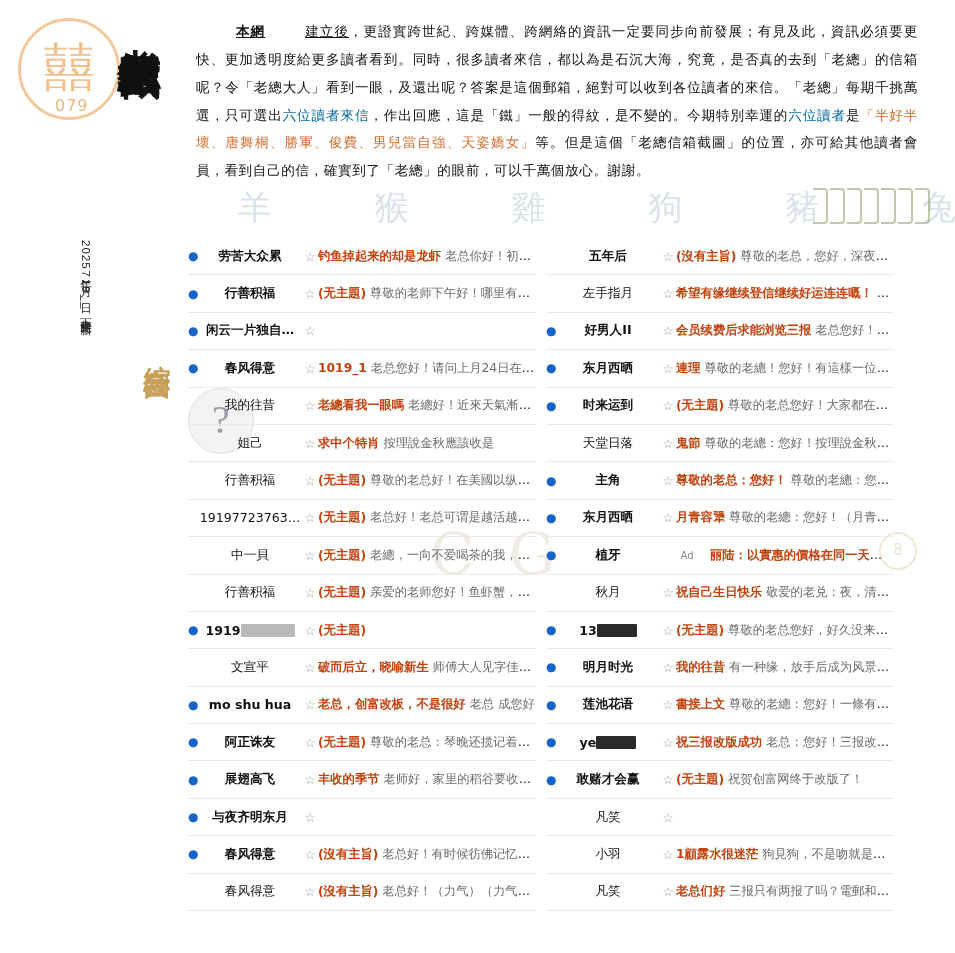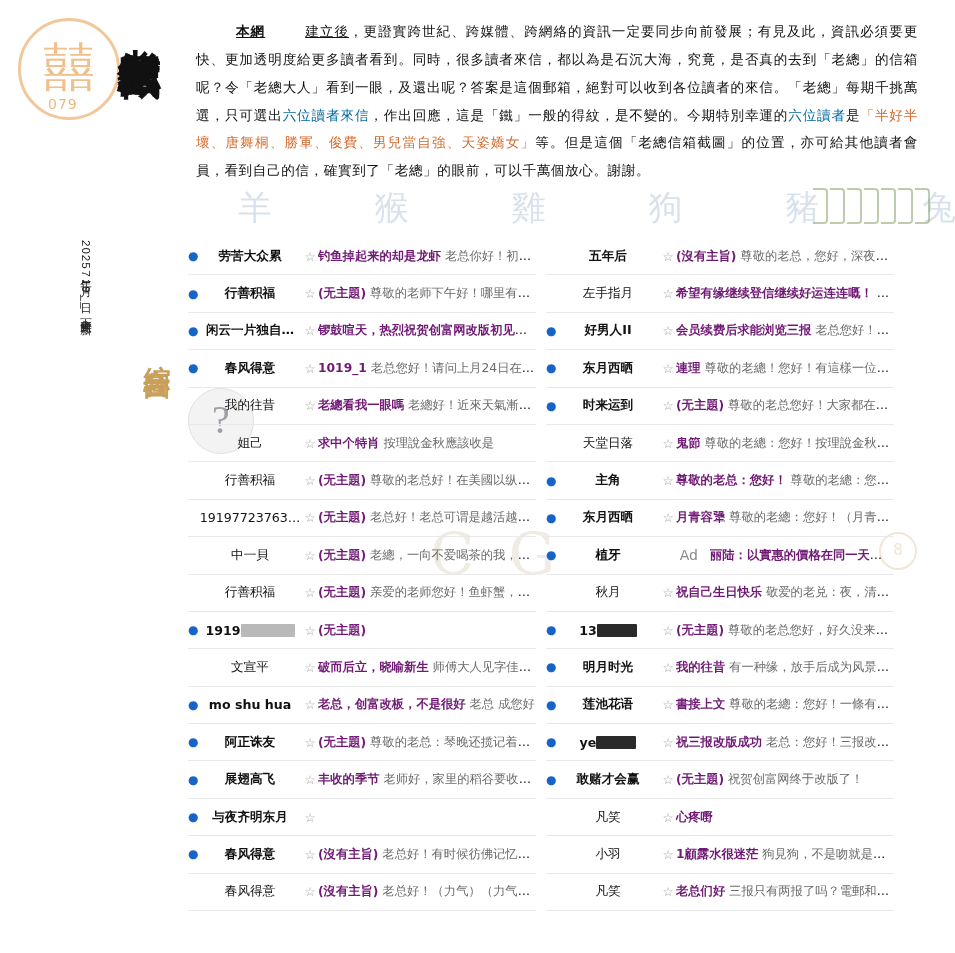--- a/index.html
+++ b/index.html
@@ -12,21 +12,21 @@
   }
 
   
   .seal{
     position:absolute;left:18px;top:18px;width:96px;height:96px;
     border:3px solid #f2c89a;border-radius:50%;
     color:#f0bf8c;font-size:52px;line-height:92px;text-align:center;
     font-family:"DejaVu Serif", serif;
   }
   .seal-num{
-    position:absolute;left:48px;top:96px;font-size:14px;color:#e8b87f;
+    position:absolute;left:55px;top:96px;font-size:16px;color:#e8b87f;
     letter-spacing:1px;
   }
 
   
   .masthead{
     position:absolute;left:118px;top:14px;width:62px;height:470px;
     color:#111;
   }
   .masthead .big{
     font-family:"DejaVu Serif", serif;
@@ -115,24 +115,24 @@
     border-radius:1px;
   }
   .redact.grey{ background:#b9b9b9; }
   .star{
     flex:0 0 16px;color:#9b9b9b;font-size:12.5px;text-align:center;
   }
   .subj{
     flex:1 1 auto;overflow:hidden;text-overflow:ellipsis;
     font-size:12.3px;
   }
-  .subj .t{ font-weight:700;color:#701a75; }
+  .subj .t{ font-weight:700;color:#c2410c; }
   .subj .p{ color:#6b6b6b;font-weight:400; }
   .adtag{
-    flex:0 0 22px;color:#8a8a8a;font-size:14px;text-align:right;
+    flex:0 0 22px;color:#8a8a8a;font-size:10px;text-align:center;
     margin-right:12px;
   }
 
   
   .wm{
     position:absolute;left:430px;top:520px;
     font-family:"DejaVu Serif", serif;
     font-size:58px;color:#f0ece4;letter-spacing:8px;
     pointer-events:none;
   }
@@ -178,21 +178,20 @@
       <div class="row">
         <span class="dot">●</span>
         <span class="sender b">行善积福</span>
         <span class="star">☆</span>
         <span class="subj"><span class="t">(无主題)</span><span class="p"> 尊敬的老师下午好！哪里有地震</span></span>
       </div>
       <div class="row">
         <span class="dot">●</span>
         <span class="sender b">闲云一片独自…</span>
         <span class="star">☆</span>
-        <span class="subj"><span class="t">锣鼓喧天，热烈祝贺创富网改版初见成…</span></span>
       </div>
       <div class="row">
         <span class="dot">●</span>
         <span class="sender b">春风得意</span>
         <span class="star">☆</span>
         <span class="subj"><span class="t">1019_1</span><span class="p"> 老总您好！请问上月24日在紫金店</span></span>
       </div>
       <div class="row">
         <span class="dot off">●</span>
         <span class="sender">我的往昔</span>
@@ -366,21 +365,20 @@
       <div class="row">
         <span class="dot">●</span>
         <span class="sender b">敢赌才会赢</span>
         <span class="star">☆</span>
         <span class="subj"><span class="t">(无主題)</span><span class="p"> 祝贺创富网终于改版了！</span></span>
       </div>
       <div class="row">
         <span class="dot off">●</span>
         <span class="sender">凡笑</span>
         <span class="star">☆</span>
-        <span class="subj"><span class="t">心疼嘢</span></span>
       </div>
       <div class="row">
         <span class="dot off">●</span>
         <span class="sender">小羽</span>
         <span class="star">☆</span>
         <span class="subj"><span class="t">1顧露水很迷茫</span><span class="p"> 狗見狗，不是吻就是諕，人和…</span></span>
       </div>
       <div class="row">
         <span class="dot off">●</span>
         <span class="sender">凡笑</span>

